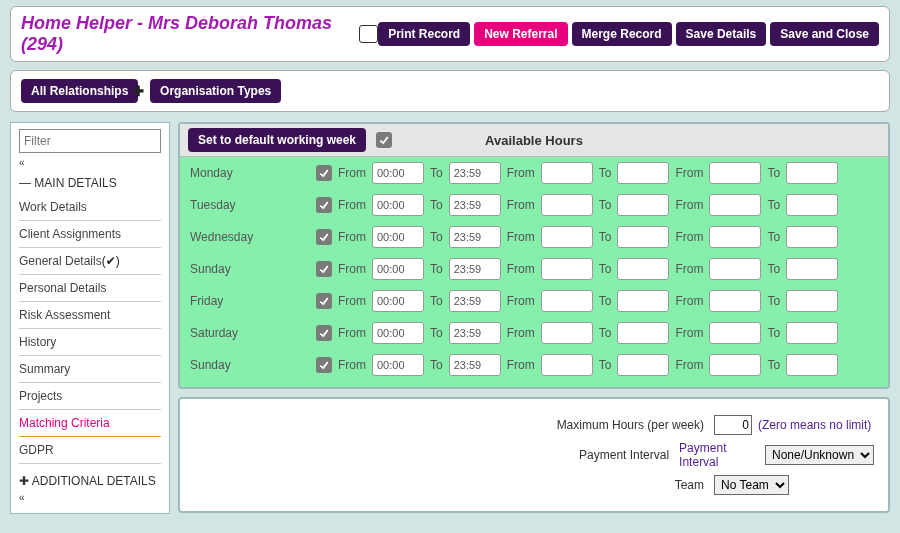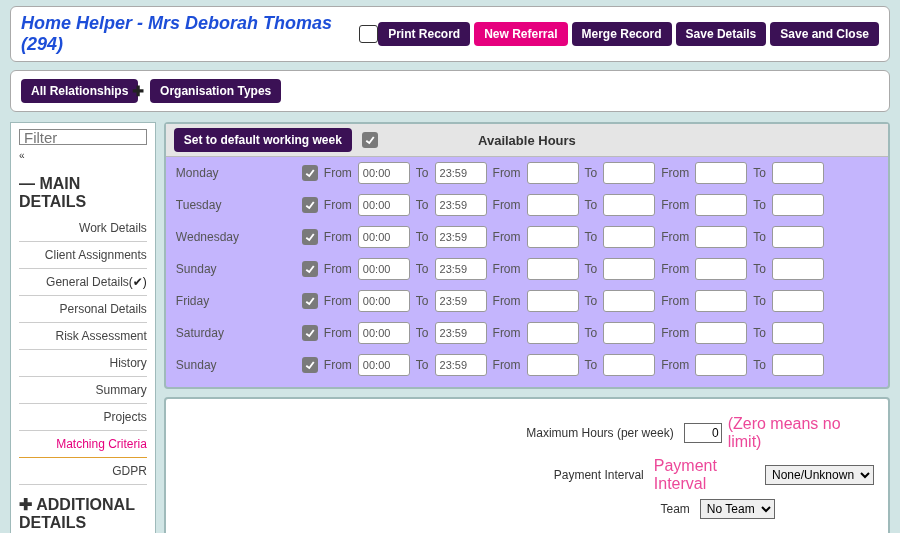--- a/index.html
+++ b/index.html
@@ -19,21 +19,21 @@
     border: 1px solid #aaa;
     border-radius: 6px;
     padding: 6px 10px;
     display: flex;
     align-items: center;
     justify-content: space-between;
   }
   .titlebar .title {
     font-size: 18px;
     font-weight: bold;
-    color: #1d4ed8;
+    color: #a21caf;
     font-style: italic;
     display: flex;
     align-items: center;
     gap: 4px;
   }
   .titlebar .cal-icon {
     display: inline-flex;
     flex-direction: column;
     border: 1px solid #333;
     border-radius: 3px;
@@ -84,51 +84,51 @@
     display:flex; gap:8px; margin-top:10px; align-items:flex-start;
   }
   .sidebar {
     width:160px;
     background:#fff;
     border:1px solid #9fbaba;
     padding:6px 8px;
     font-size:12px;
   }
   .sidebar input.filter {
-    width:100%; height:16px;
+    width:100%; height:24px;
     border:1px solid #888;
-    font-size:15px;
+    font-size:12px;
     padding:2px 4px;
   }
   .side-collapse {
     color:#333; font-size:10px; margin:4px 0;
   }
   .side-head {
-    font-weight:bold; font-size:16px;
-    margin:14px 0 4px;
+    font-weight:normal; font-size:12px;
+    margin:8px 0 4px;
   }
   .side-item {
     padding:6px 0;
     border-bottom:1px solid #ccc;
     color:#444;
     cursor:pointer;
-    display:flex; justify-content:flex-end; align-items:center;
+    display:flex; justify-content:flex-start; align-items:center;
   }
   .side-item:last-of-type { border-bottom:none; }
   .side-item.active {
     color:#e6007e;
     border-bottom:1px solid #e0a030;
   }
   .check { font-size:12px; color:#222; }
 
   .main {
     flex:1;
   }
   .panel {
-    background:#c4b5fd;
+    background:#86efac;
     border:2px solid #9fbaba;
     border-radius:4px;
     padding:0 0 6px 0;
   }
   .panel-header {
     background:#e5e5e5;
     border-bottom:1px solid #bbb;
     display:flex; align-items:center;
     padding:4px 8px;
     gap:10px;
@@ -175,21 +175,21 @@
     display:flex; align-items:center;
     margin:6px 0;
     font-size:12px; color:#333;
   }
   .form-row .flabel { width:520px; text-align:right; padding-right:10px; }
   select, input.small {
     border:1px solid #666; font-size:12px;
     padding:1px 2px; height:20px;
   }
   input.small { width:38px; text-align:right; }
-  .hint { color:#ec4899; font-size:16px; margin-left:6px; }
+  .hint { color:#4c1d95; font-size:12px; margin-left:6px; }
 
   .main-wrap { display:flex; flex-direction:column; }
 </style>
 </head>
 <body>
 
 <div class="page">
 
   <div class="titlebar">
     <div class="title">

